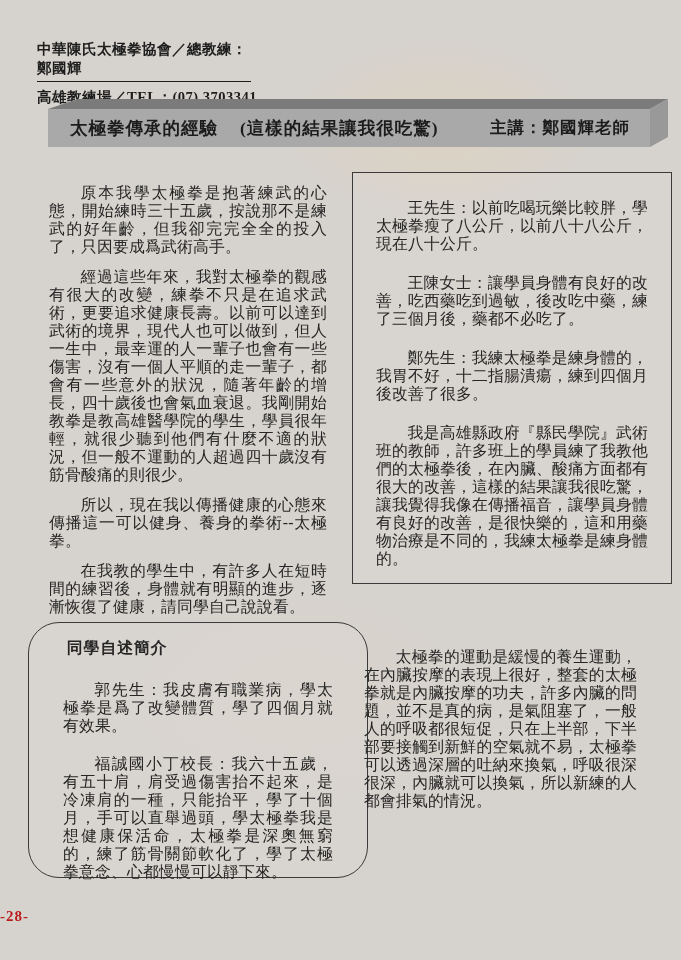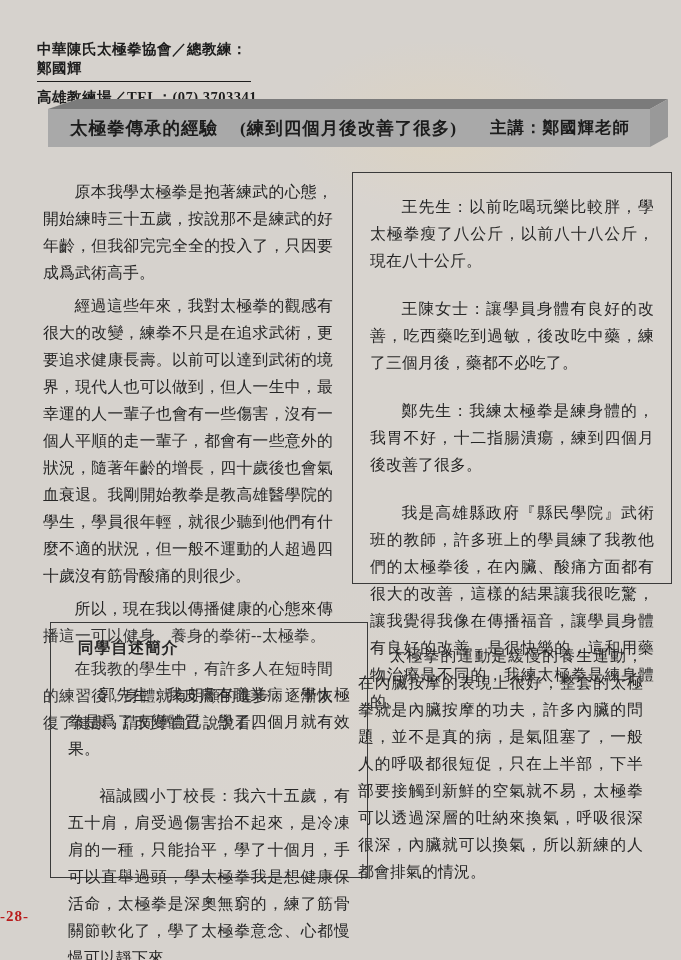--- a/index.html
+++ b/index.html
@@ -19,26 +19,26 @@
   .hdr{font-size:14.5px;font-weight:bold;letter-spacing:0.5px;color:#1d1d1d;}
   .hdr-underline{display:inline-block;border-bottom:1.6px solid #1d1d1d;padding-bottom:3px;width:214px;}
   
   .bar-wrap{left:48px;top:97px;width:630px;height:52px;}
   .bar-text{position:absolute;left:12px;top:12px;width:602px;height:38px;
     display:flex;align-items:center;font-size:17.5px;font-weight:600;color:#1c1c1c;letter-spacing:1px;}
   .bar-title{margin-left:10px;}
   .bar-sub{margin-left:22px;}
   .bar-speaker{margin-left:auto;margin-right:32px;font-size:16.5px;}
   
-  .para{font-size:15.8px;line-height:27px;text-align:justify;text-indent:2em;margin:6px;letter-spacing:0.2px;}
+  .para{font-size:15.8px;line-height:18px;text-align:justify;text-indent:2em;margin:12px;letter-spacing:0.2px;}
   .col-left{left:37px;top:172px;width:302px;}
   .boxed{border:1.6px solid #3a3a3a;background:rgba(255,255,255,0.06);}
   .box-right{left:352px;top:172px;width:296px;height:382px;padding:14px 11px;}
   .box-right .para{margin-bottom:21px;}
-  .box-left{left:50px;top:622px;width:294px;height:228px;padding:13px 11px;}
+  .box-left{left:28px;top:622px;width:294px;height:228px;padding:13px 22px;border-radius:31px;}
   .box-title{font-size:15.8px;font-weight:bold;text-indent:1em;margin:2px 0 22px 0;letter-spacing:1px;}
   .box-left .para{margin-bottom:20px;}
   .closing{left:352px;top:636px;width:297px;}
   .pagenum{left:0;top:908px;width:681px;font-size:15px;font-weight:bold;letter-spacing:1px;color:#b91c1c;}
 </style>
 </head>
 <body>
 
 <div class="abs" style="left:37px;top:40px;">
   <div class="hdr">
@@ -48,21 +48,21 @@
 </div>
 
 <div class="abs bar-wrap">
   <svg width="630" height="52" viewBox="0 0 630 52" aria-hidden="true">
     <polygon points="0,12 30,2 620,2 602,12" fill="#7b7b7b"></polygon>
     <polygon points="602,12 620,2 620,40 602,50" fill="#999999"></polygon>
     <polygon points="0,12 602,12 602,50 0,50" fill="#a9a9a9"></polygon>
   </svg>
   <div class="bar-text">
     <span class="bar-title">太極拳傳承的經驗</span>
-    <span class="bar-sub">(練到四個月後改善了很多)</span>
+    <span class="bar-sub">(這樣的結果讓我很吃驚)</span>
     <span class="bar-speaker">主講：鄭國輝老師</span>
   </div>
 </div>
 
 <div class="abs col-left">
   <p class="para">原本我學太極拳是抱著練武的心態，開始練時三十五歲，按說那不是練武的好年齡，但我卻完完全全的投入了，只因要成爲武術高手。</p>
   <p class="para">經過這些年來，我對太極拳的觀感有很大的改變，練拳不只是在追求武術，更要追求健康長壽。以前可以達到武術的境界，現代人也可以做到，但人一生中，最幸運的人一輩子也會有一些傷害，沒有一個人平順的走一輩子，都會有一些意外的狀況，隨著年齡的增長，四十歲後也會氣血衰退。我剛開始教拳是教高雄醫學院的學生，學員很年輕，就很少聽到他們有什麼不適的狀況，但一般不運動的人超過四十歲沒有筋骨酸痛的則很少。</p>
   <p class="para">所以，現在我以傳播健康的心態來傳播這一可以健身、養身的拳術--太極拳。</p>
   <p class="para">在我教的學生中，有許多人在短時間的練習後，身體就有明顯的進步，逐漸恢復了健康，請同學自己說說看。</p>
 </div>

